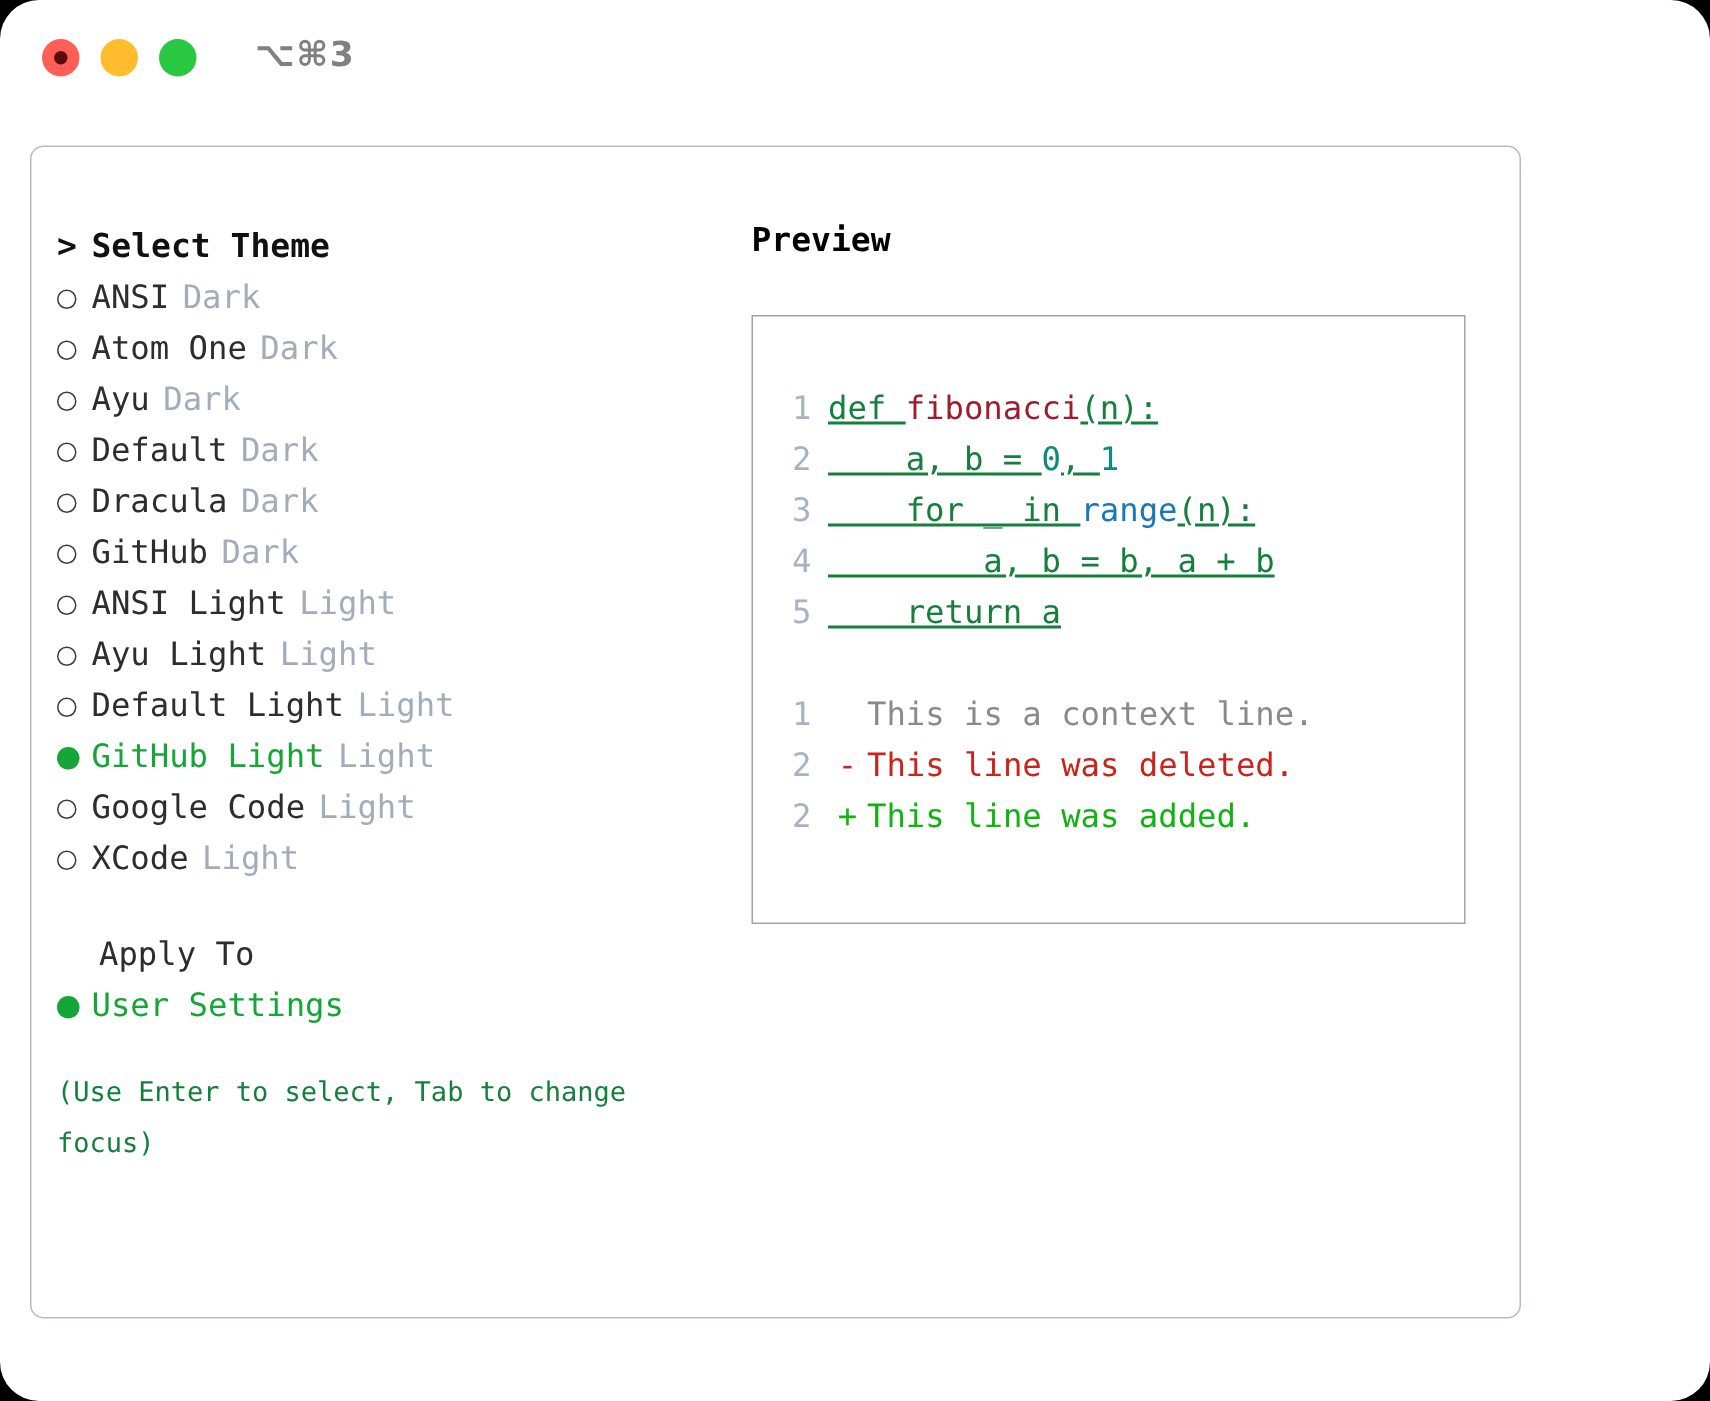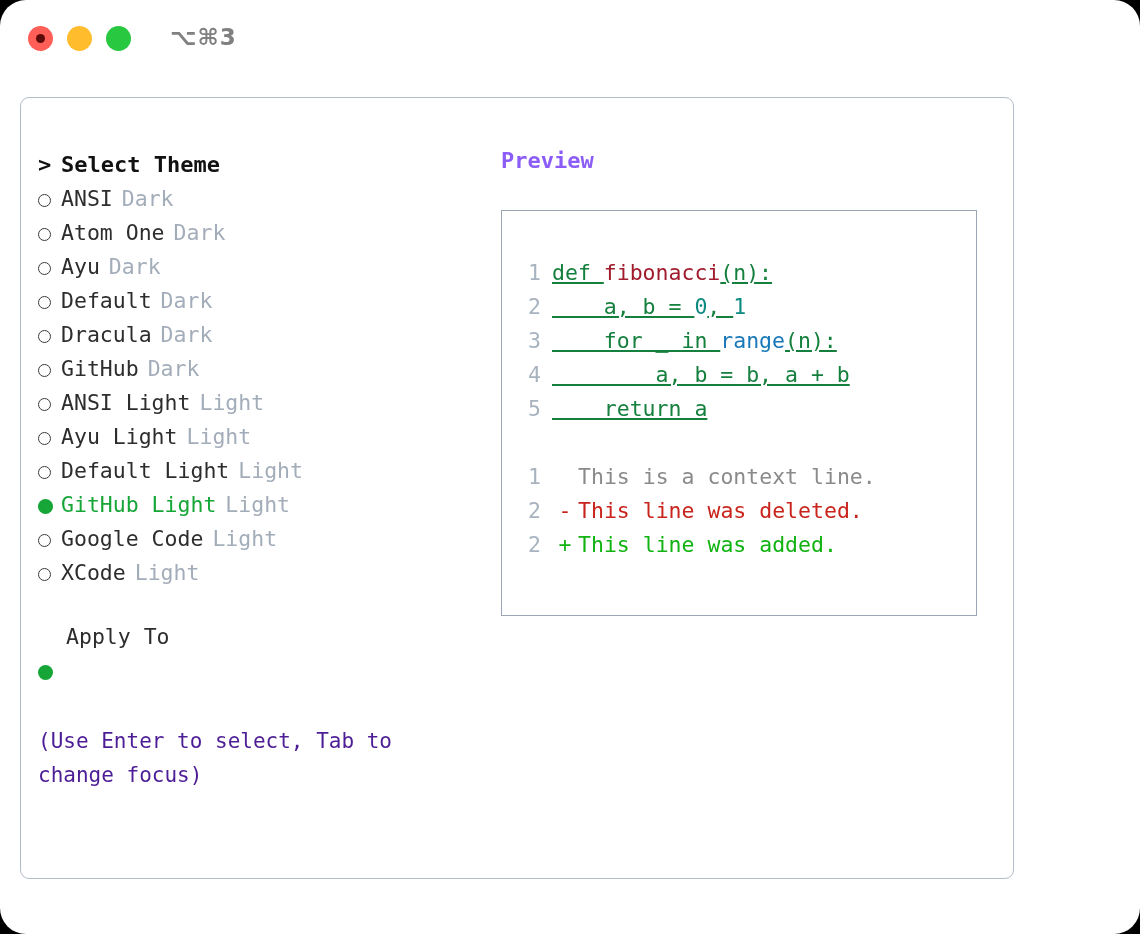--- a/index.html
+++ b/index.html
@@ -125,37 +125,37 @@
 
   .section-label {
     color: #2d2d2d;
     padding-left: 28px;
     font-size: 21.5px;
   }
 
   .spacer-sm { height: 30px; }
 
   #hint {
-    margin-top: 36px;
-    color: #4c1d95;
-    font-size: 21px;
+    margin-top: 24px;
+    color: #15803d;
+    font-size: 18px;
     line-height: 34px;
     width: 400px;
   }
 
   
   #right {
     position: absolute;
     left: 480px; top: 50px;
     width: 500px;
   }
   #preview-title {
     font-size: 22px;
     font-weight: bold;
-    color: #8b5cf6;
+    color: #000000;
     margin-bottom: 37px;
   }
   #code-box {
     width: 476px;
     height: 406px;
     border: 1px solid #9aa6b4;
     background: #ffffff;
     padding: 45px 0 0 0;
   }
 
@@ -282,20 +282,21 @@
 
       <div class="spacer-sm"></div>
 
       <div class="row">
         <span class="section-label">Apply To</span>
       </div>
 
       <div id="apply-list">
           <div class="row">
             <span class="bullet"><span class="circle-filled"></span></span>
+            <span class="label selected">User Settings</span>
           </div>
         </div>
 
       <div id="hint">(Use Enter to select, Tab to change focus)</div>
     </div>
 
     <div id="right">
       <div id="preview-title">Preview</div>
 
       <div id="code-box">

